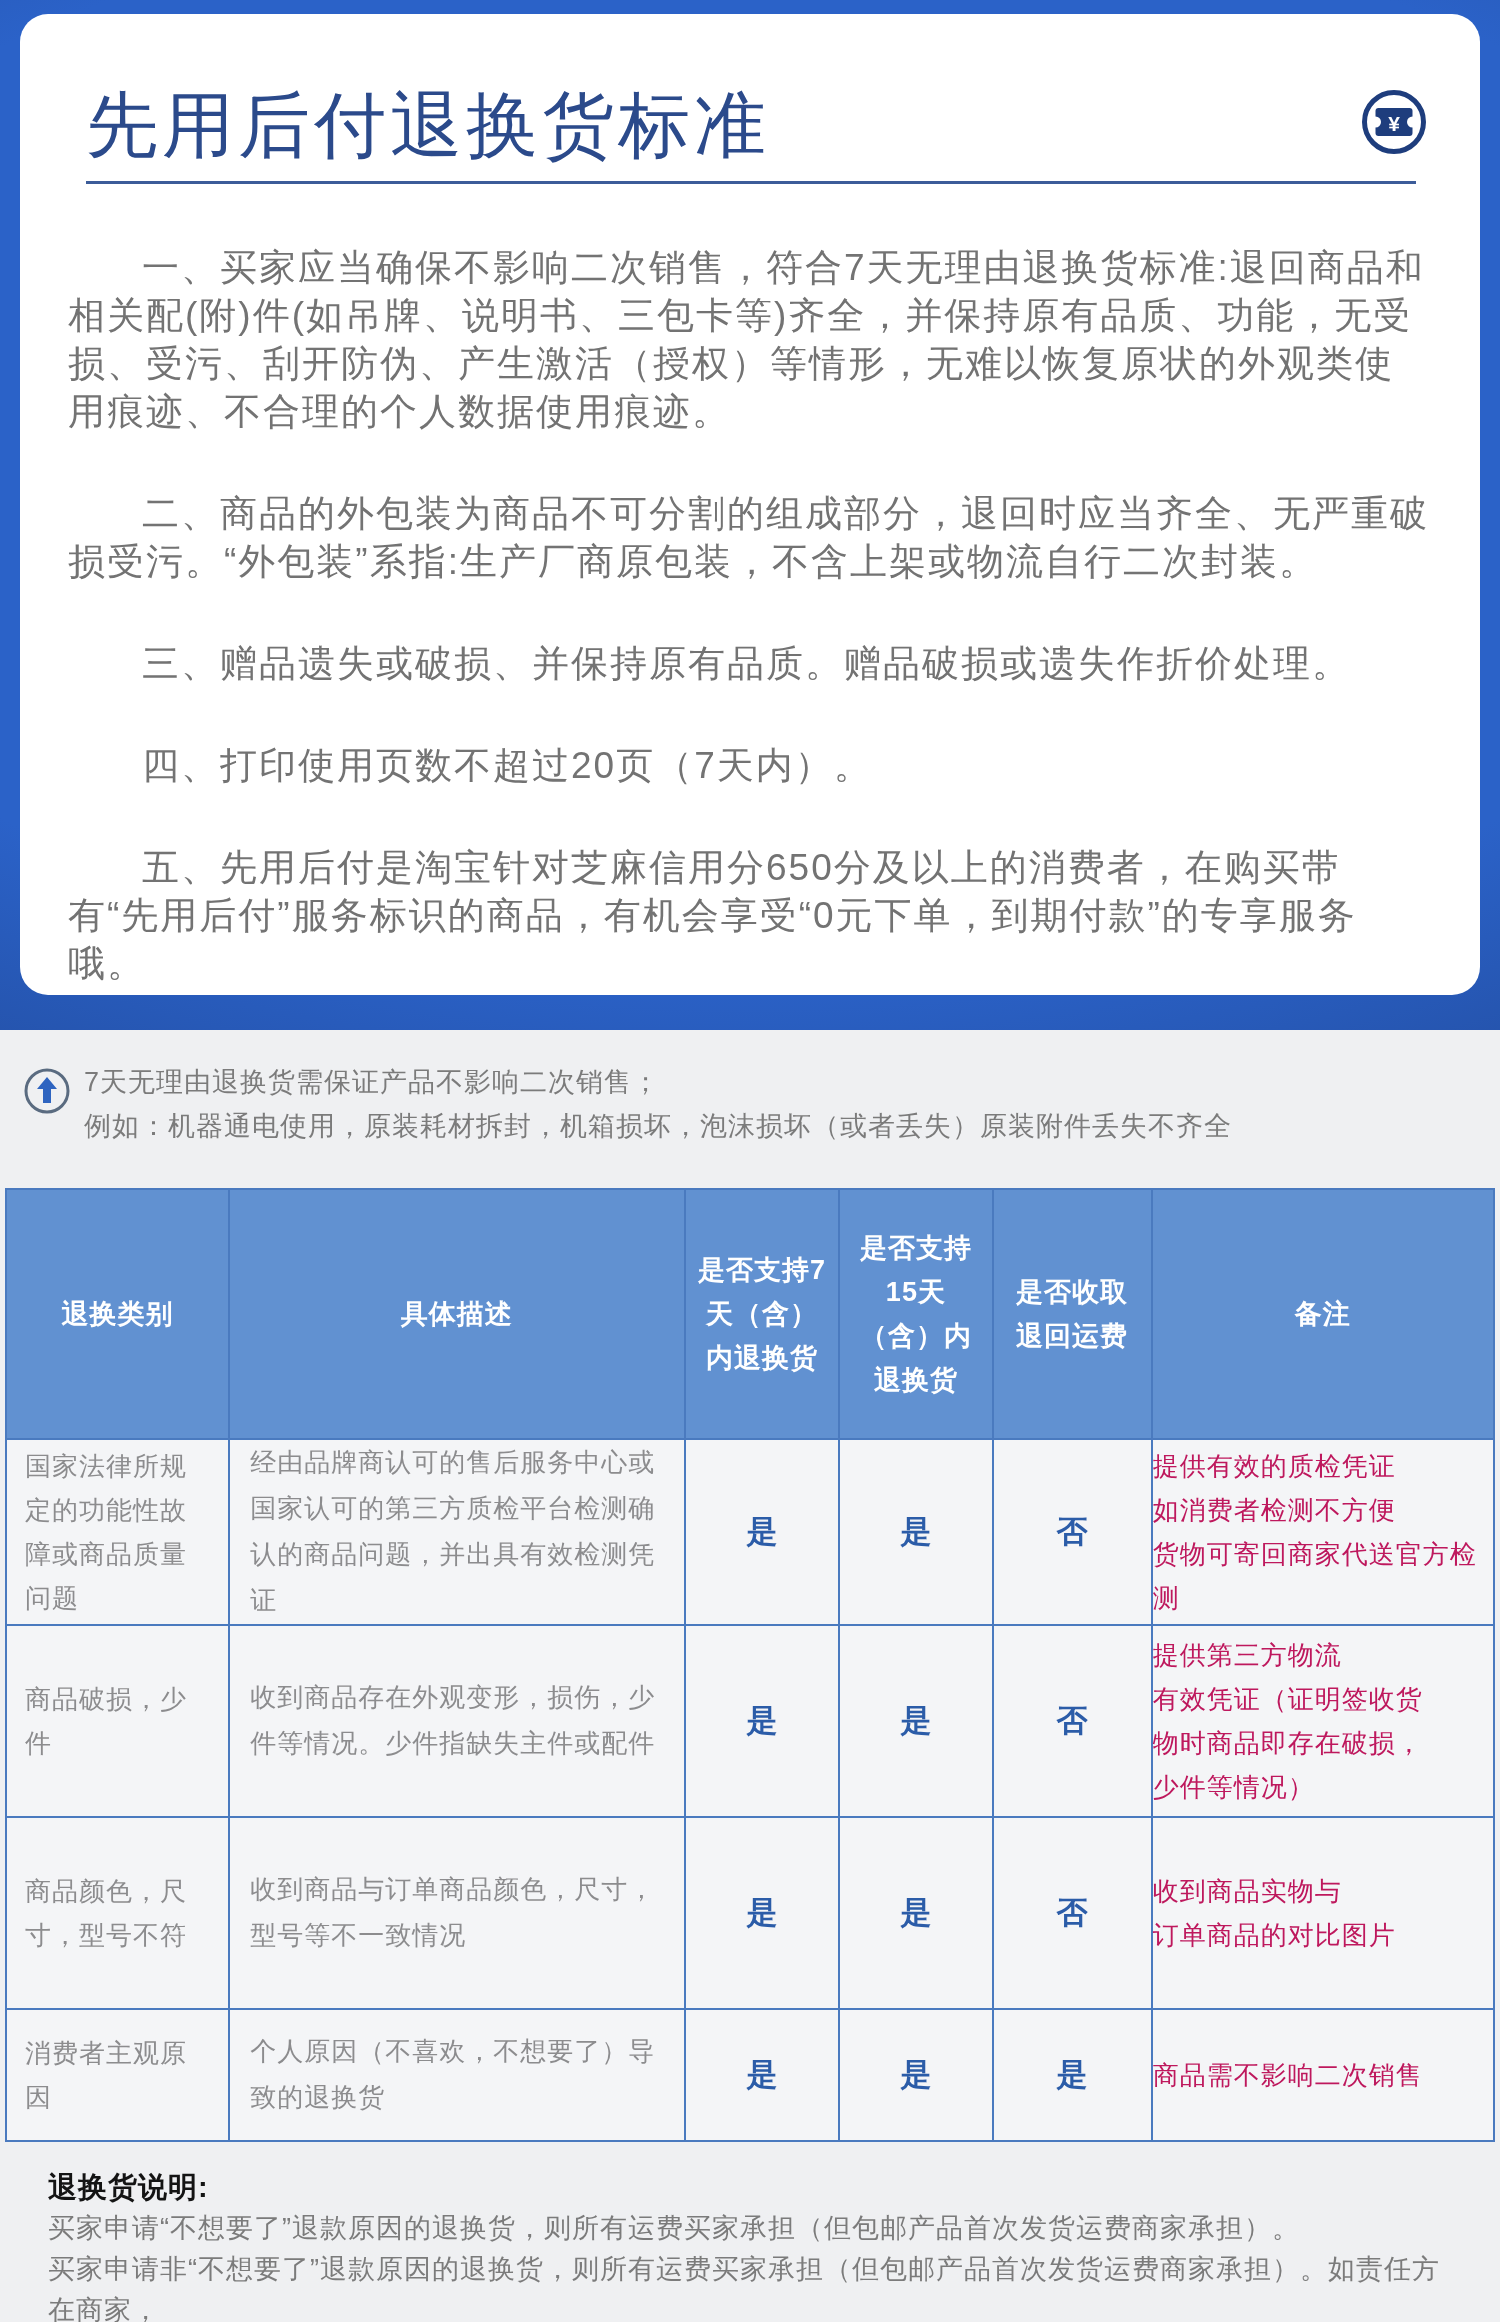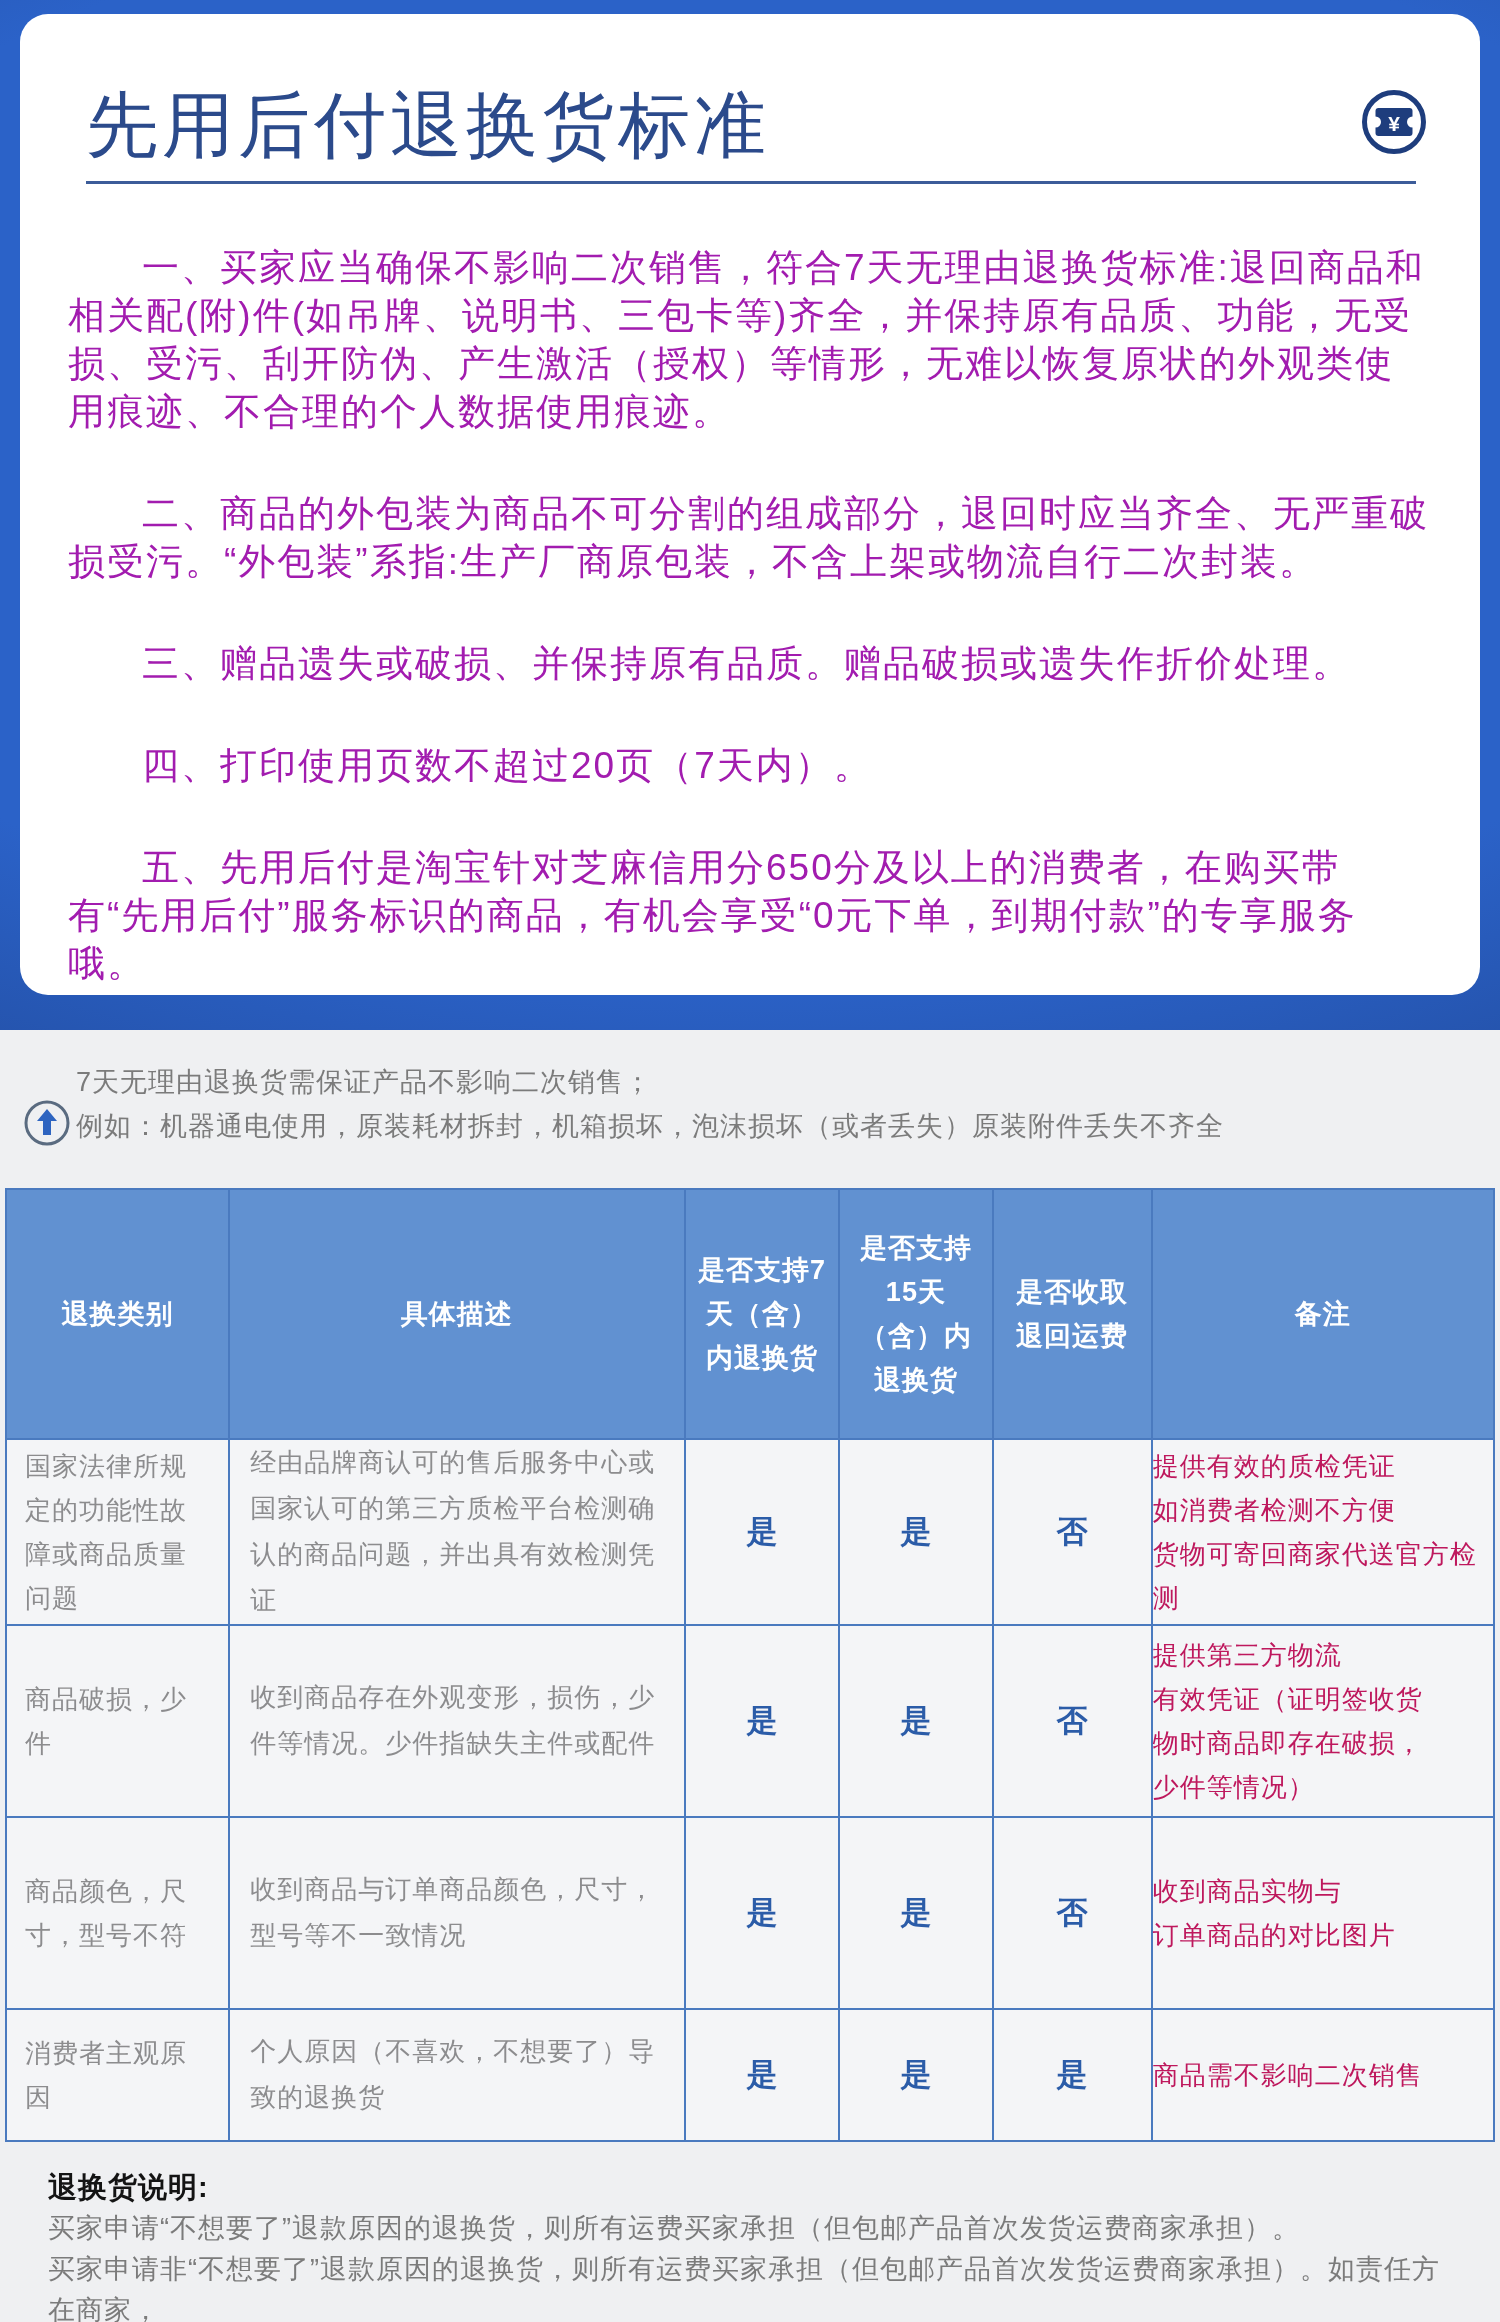--- a/index.html
+++ b/index.html
@@ -41,36 +41,36 @@
     top: 74px;
     right: 52px;
     width: 68px;
     height: 68px;
   }
   .paragraphs { margin-top: 60px; }
   .paragraphs p {
     font-size: 37px;
     line-height: 48px;
     letter-spacing: 2px;
-    color: #a21caf;
+    color: #737373;
     text-indent: 2em;
     margin-bottom: 54px;
   }
 
   
   .lower {
     height: 1292px;
     padding-top: 30px;
     background: #eff0f2;
   }
   .notice {
     display: flex;
-    align-items: flex-end;
+    align-items: flex-start;
     margin-left: 22px;
-    gap: 4px;
+    gap: 12px;
   }
   .notice-icon { width: 50px; height: 50px; margin-top: 6px; flex: 0 0 auto; }
   .notice-text { font-size: 27px; color: #7b7b7b; line-height: 44px; letter-spacing: 1px; }
 
   table {
     margin: 40px 5px 0 5px;
     width: 1490px;
     border-collapse: collapse;
     table-layout: fixed;
   }

